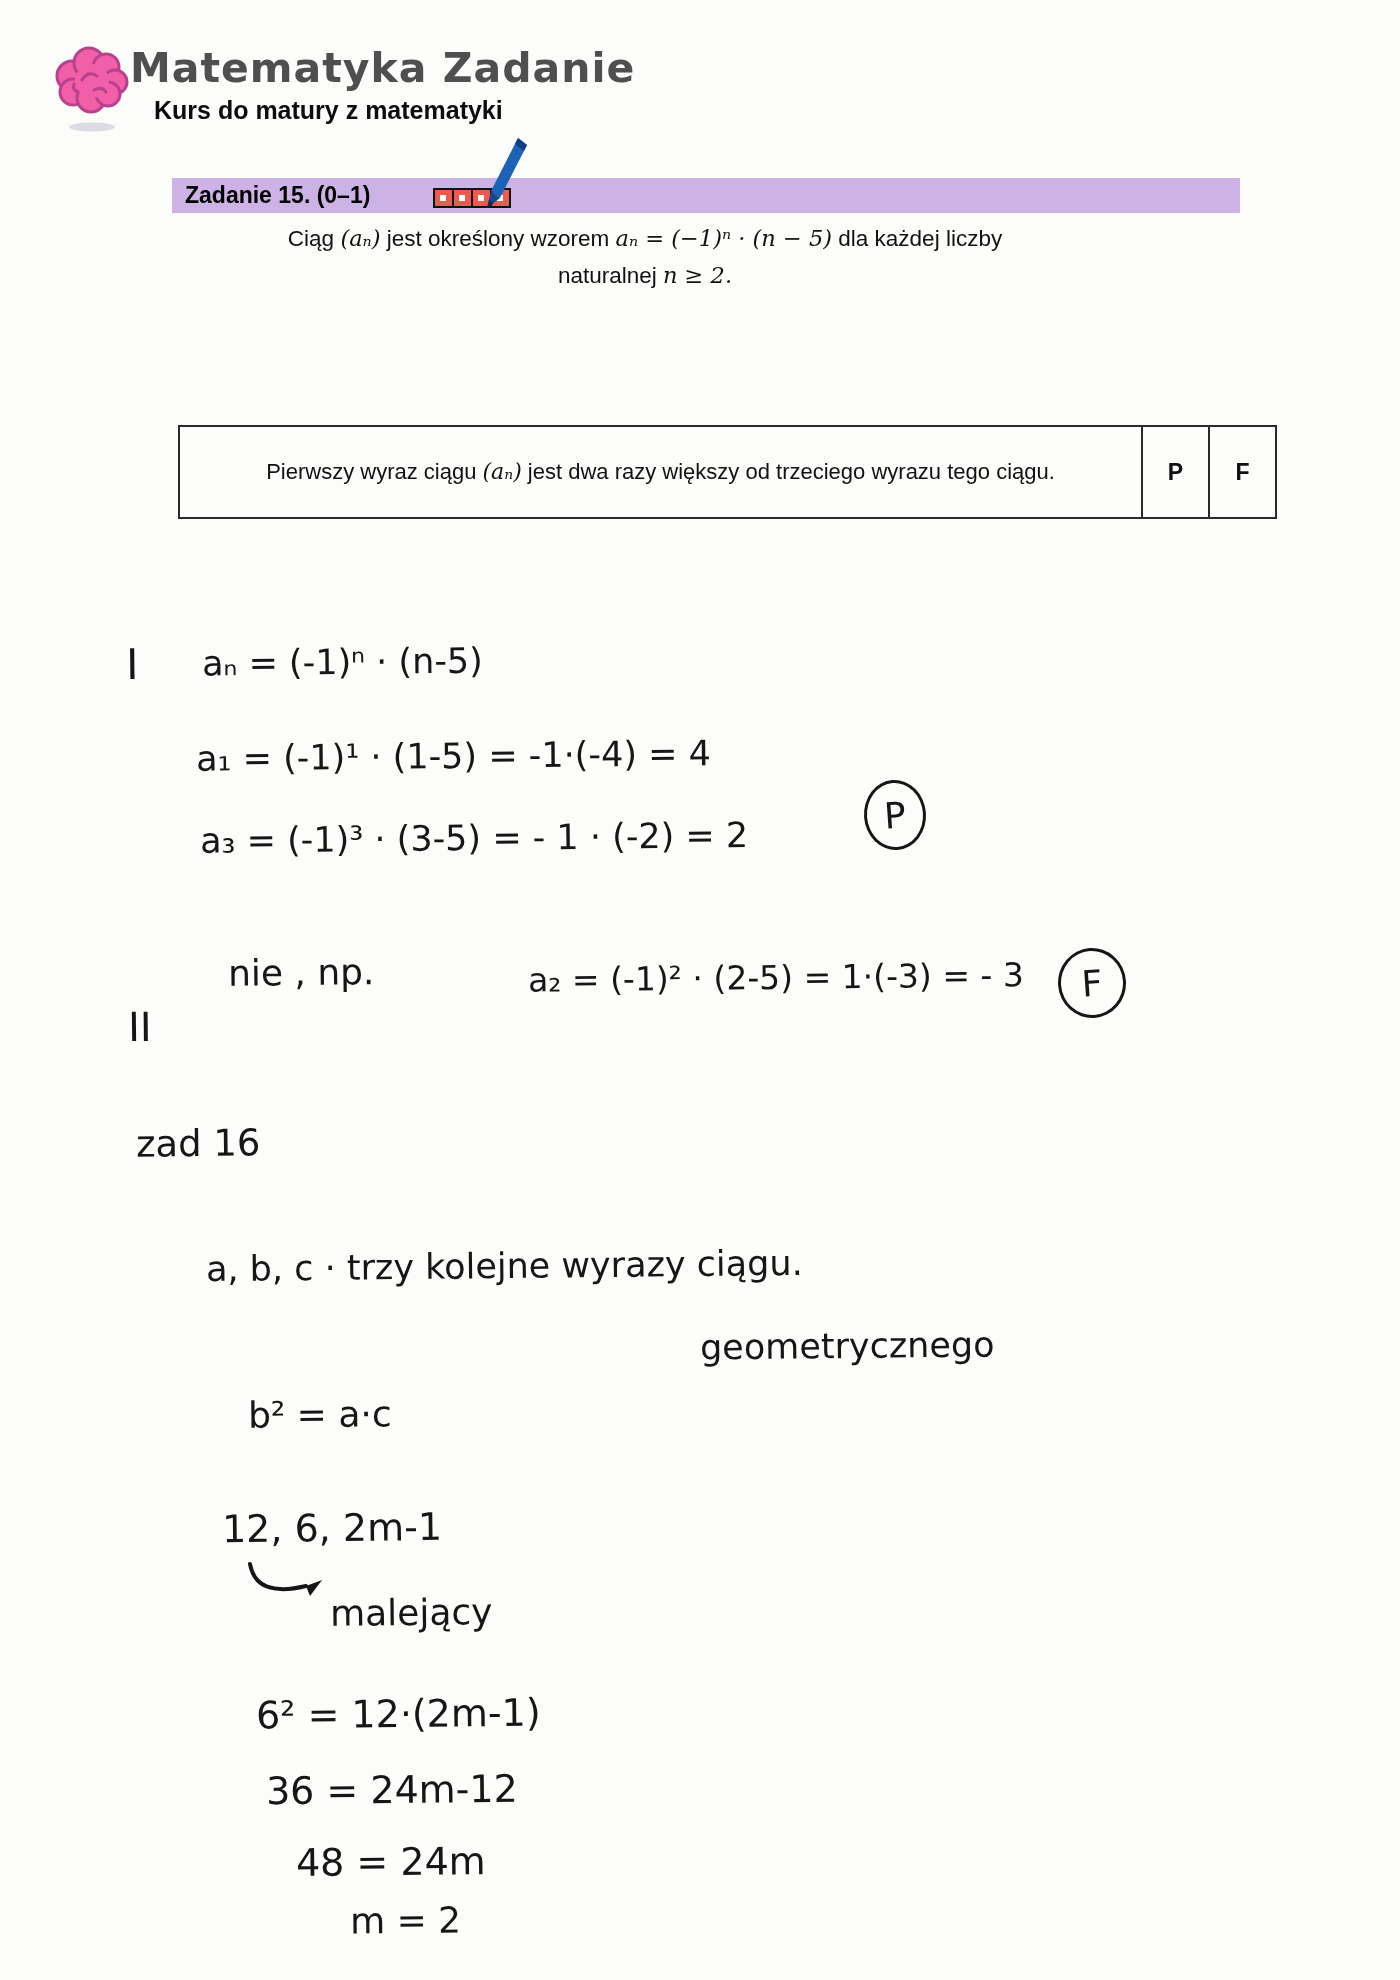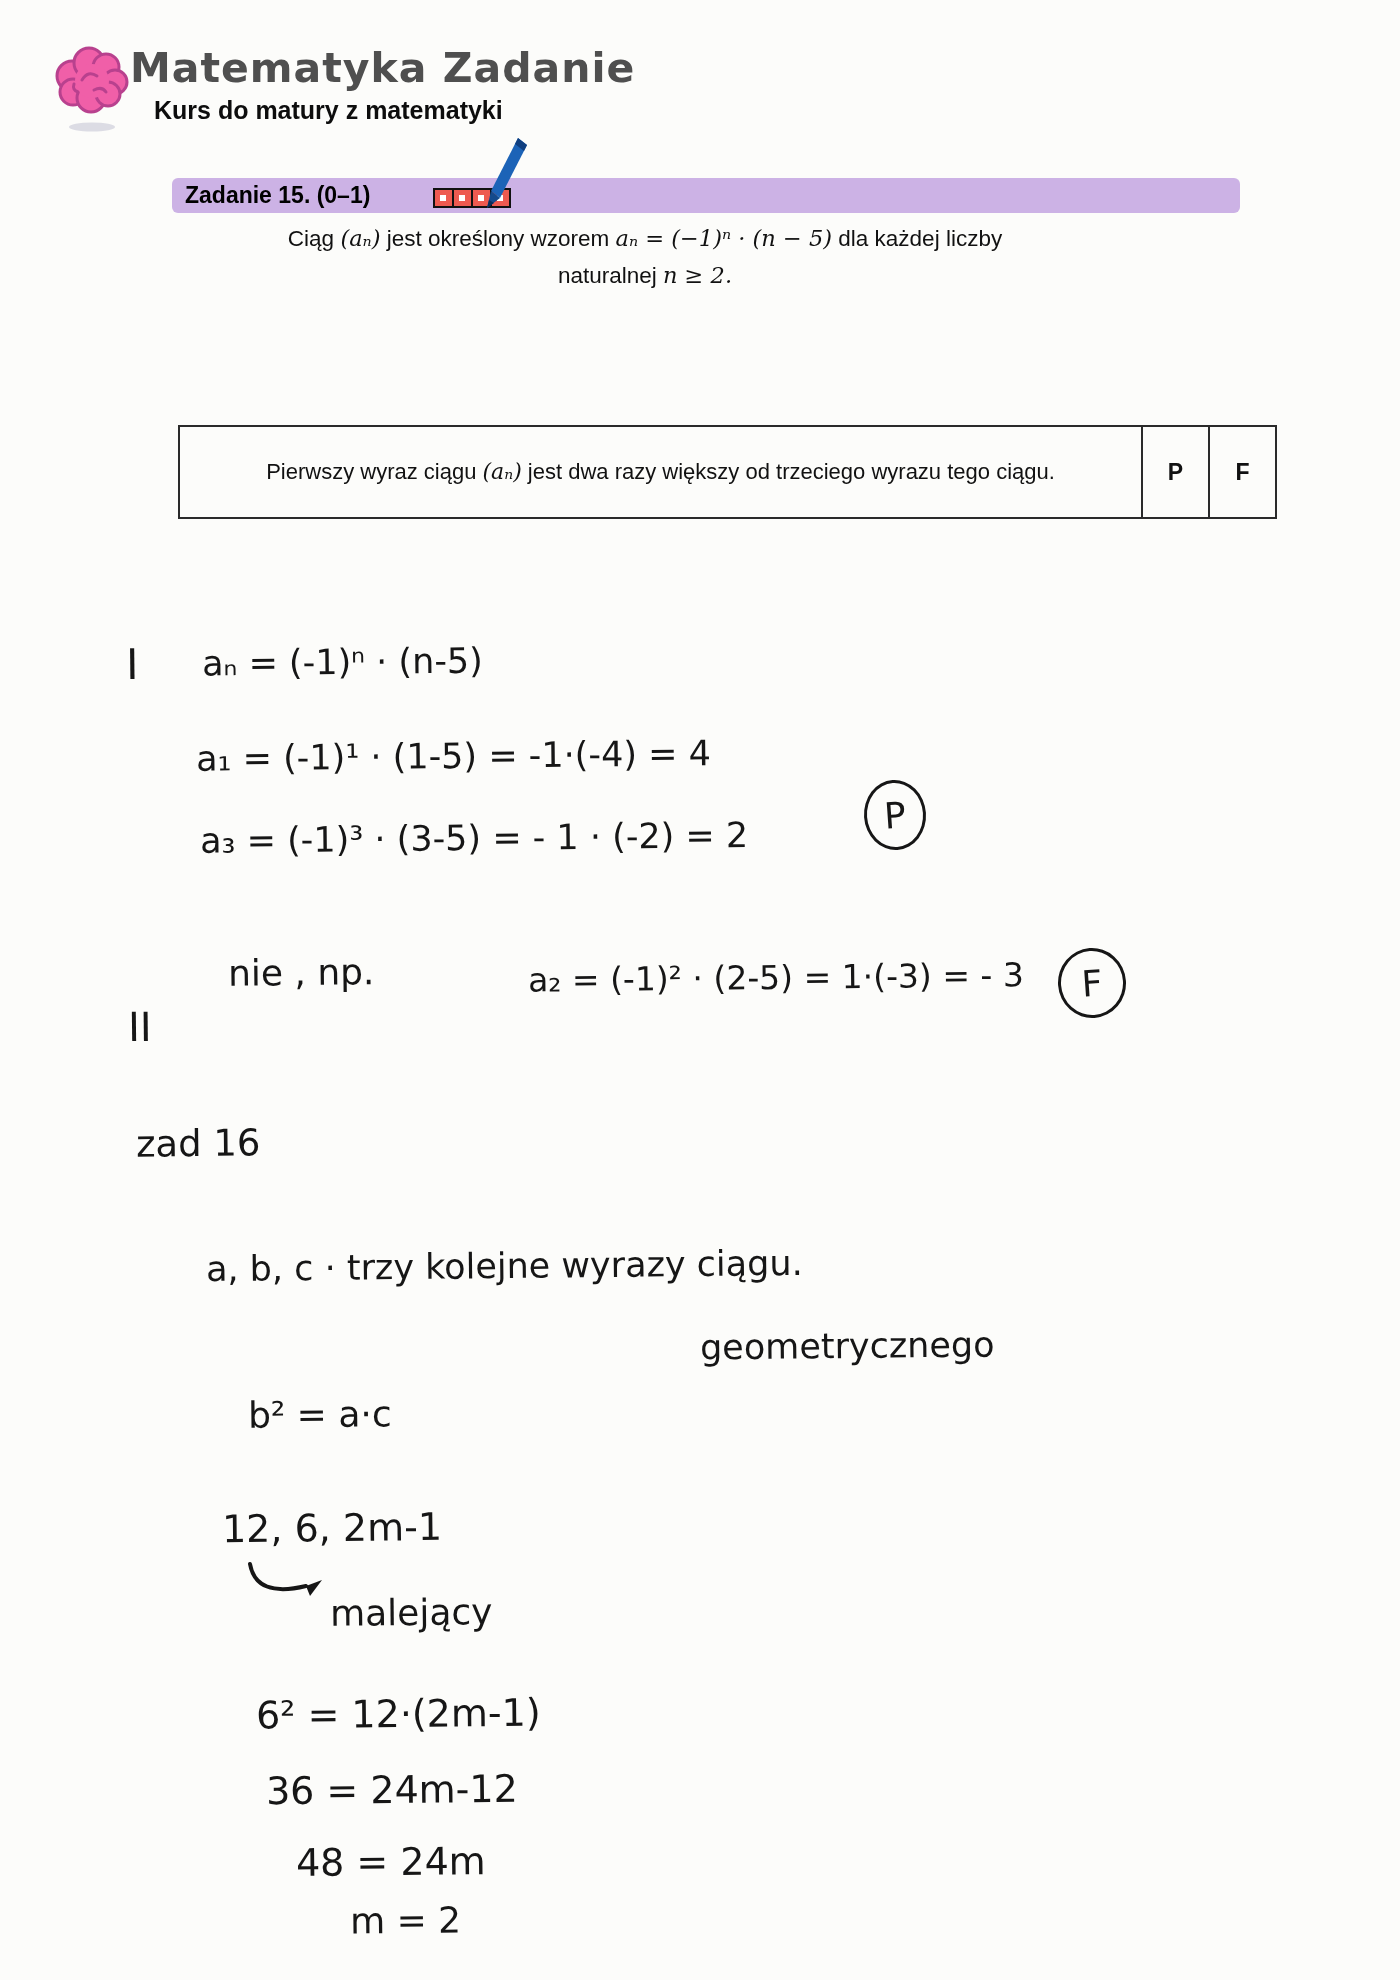--- a/index.html
+++ b/index.html
@@ -62,21 +62,21 @@
       <g fill="none" stroke="#b8418e" stroke-width="3" stroke-linecap="round">
         <path d="M38 46 q6 -10 15 -4"></path>
         <path d="M50 56 q8 -4 12 2"></path>
         <path d="M30 50 q-2 6 4 8"></path>
       </g>
     </svg>
   </div>
   <div class="brand">Matematyka Zadanie</div>
   <div class="tagline">Kurs do matury z matematyki</div>
 
-  <div class="taskbar" style="background: rgb(204, 178, 229); border-radius: 6px;">
+  <div class="taskbar" style="background: rgb(204, 178, 229);">
     <span class="taskbar-title">Zadanie 15. (0–1)</span>
   </div>
   <div class="counter">
     <span></span>
       <span></span>
       <span></span>
       <span></span>
   </div>
   <div class="pen">
     <svg width="46" height="84" viewBox="0 0 46 84">

